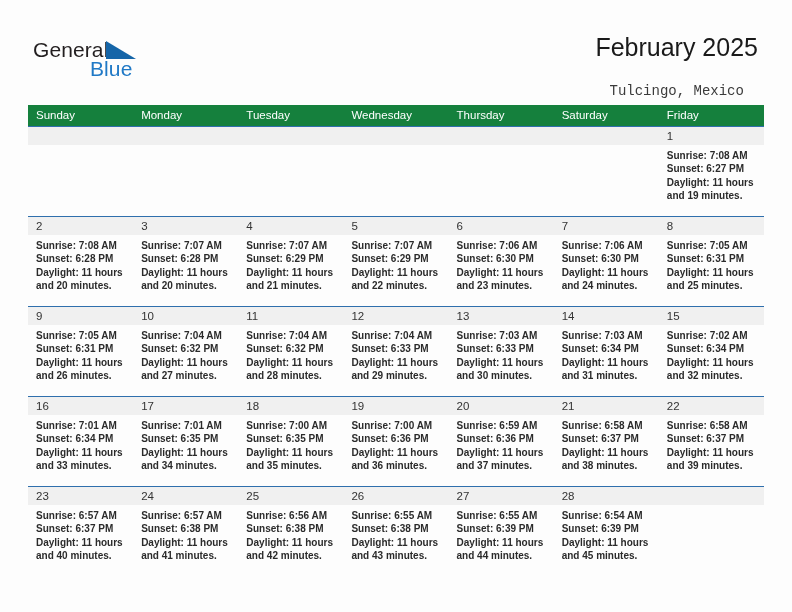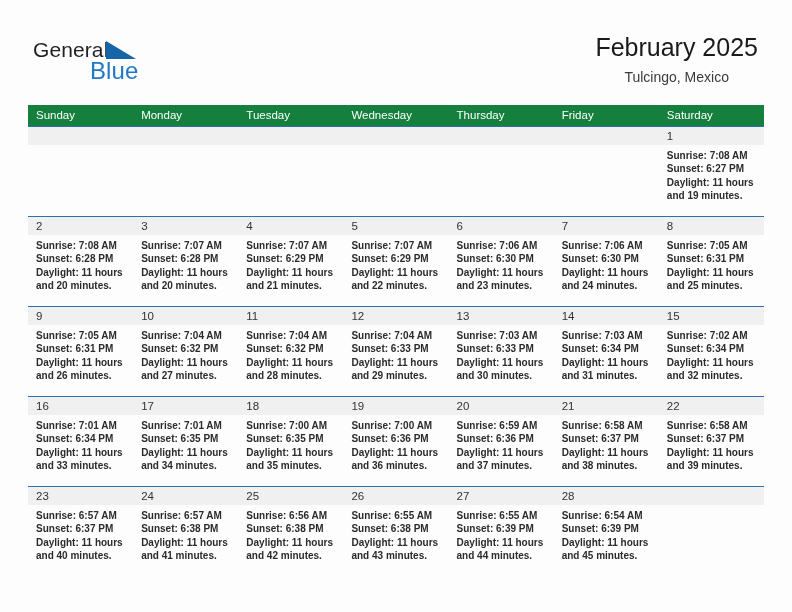--- a/index.html
+++ b/index.html
@@ -50,43 +50,44 @@
     position: absolute;
     left: 73px;
     top: 3px;
     width: 30px;
     height: 18px;
   }
   .logo-blue {
     position: absolute;
     left: 57px;
     top: 19px;
-    font-size: 24px;
+    font-size: 21px;
     letter-spacing: 0.1px;
     color: #2079c6;
     font-family: "Liberation Sans", sans-serif;
   }
 
   .title-block {
     position: absolute;
     right: 34px;
     top: 34px;
     text-align: center;
   }
   .cal-title {
     font-size: 25px;
     color: #1a1a1a;
     line-height: 1.1;
     white-space: nowrap;
   }
   .cal-subtitle {
     font-size: 14px;
     color: #3b3b3b;
-    margin-top: 7px;
+    margin-top: 21px;
     white-space: nowrap;
+    font-family: Liberation Mono, monospace;
   }
 
   
   .calendar {
     position: absolute;
     left: 28px;
     top: 105px;
     width: 736px;
   }
 
@@ -165,22 +166,22 @@
 
   </div>
 
   <div class="calendar">
     <div class="dow-row" id="dow-row">
         <div class="dow">Sunday</div>
         <div class="dow">Monday</div>
         <div class="dow">Tuesday</div>
         <div class="dow">Wednesday</div>
         <div class="dow">Thursday</div>
+        <div class="dow">Saturday</div>
         <div class="dow">Friday</div>
-        <div class="dow">Saturday</div>
       </div>
     <div id="weeks-container">
         <div class="week">
           <div class="day empty">
             <div class="day-head"></div>
           </div>
           <div class="day empty">
             <div class="day-head"></div>
           </div>
           <div class="day empty">

